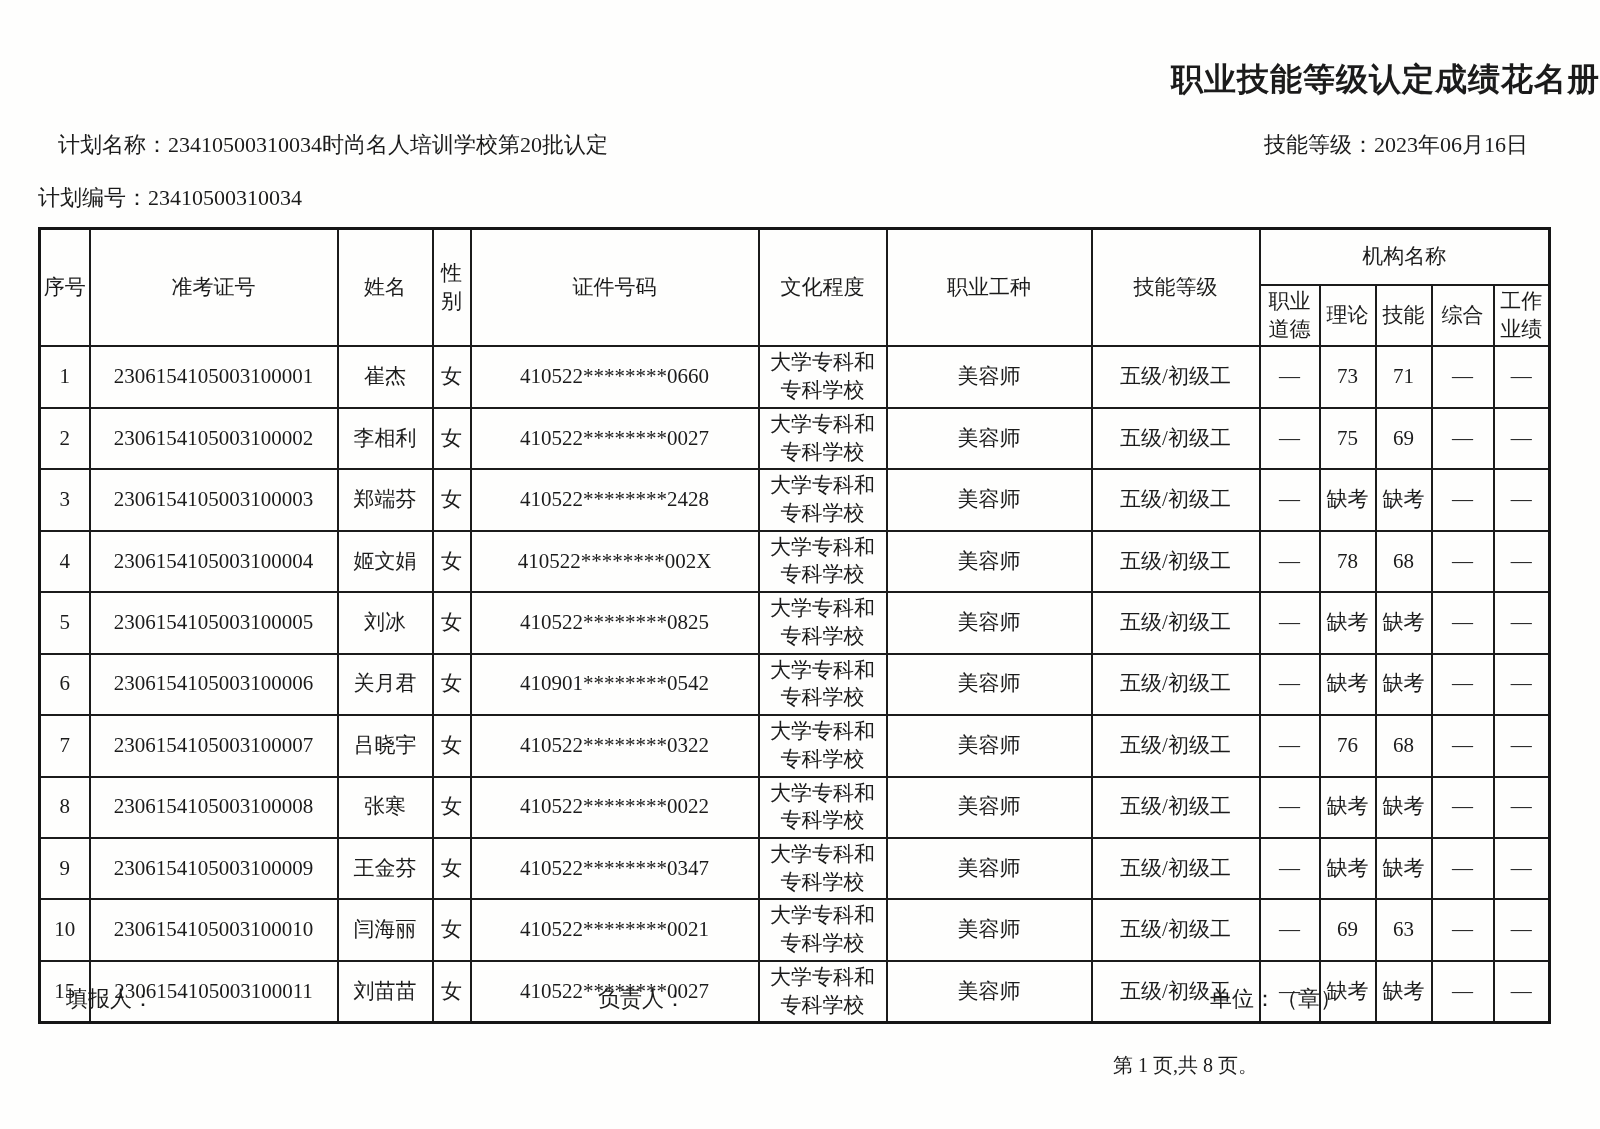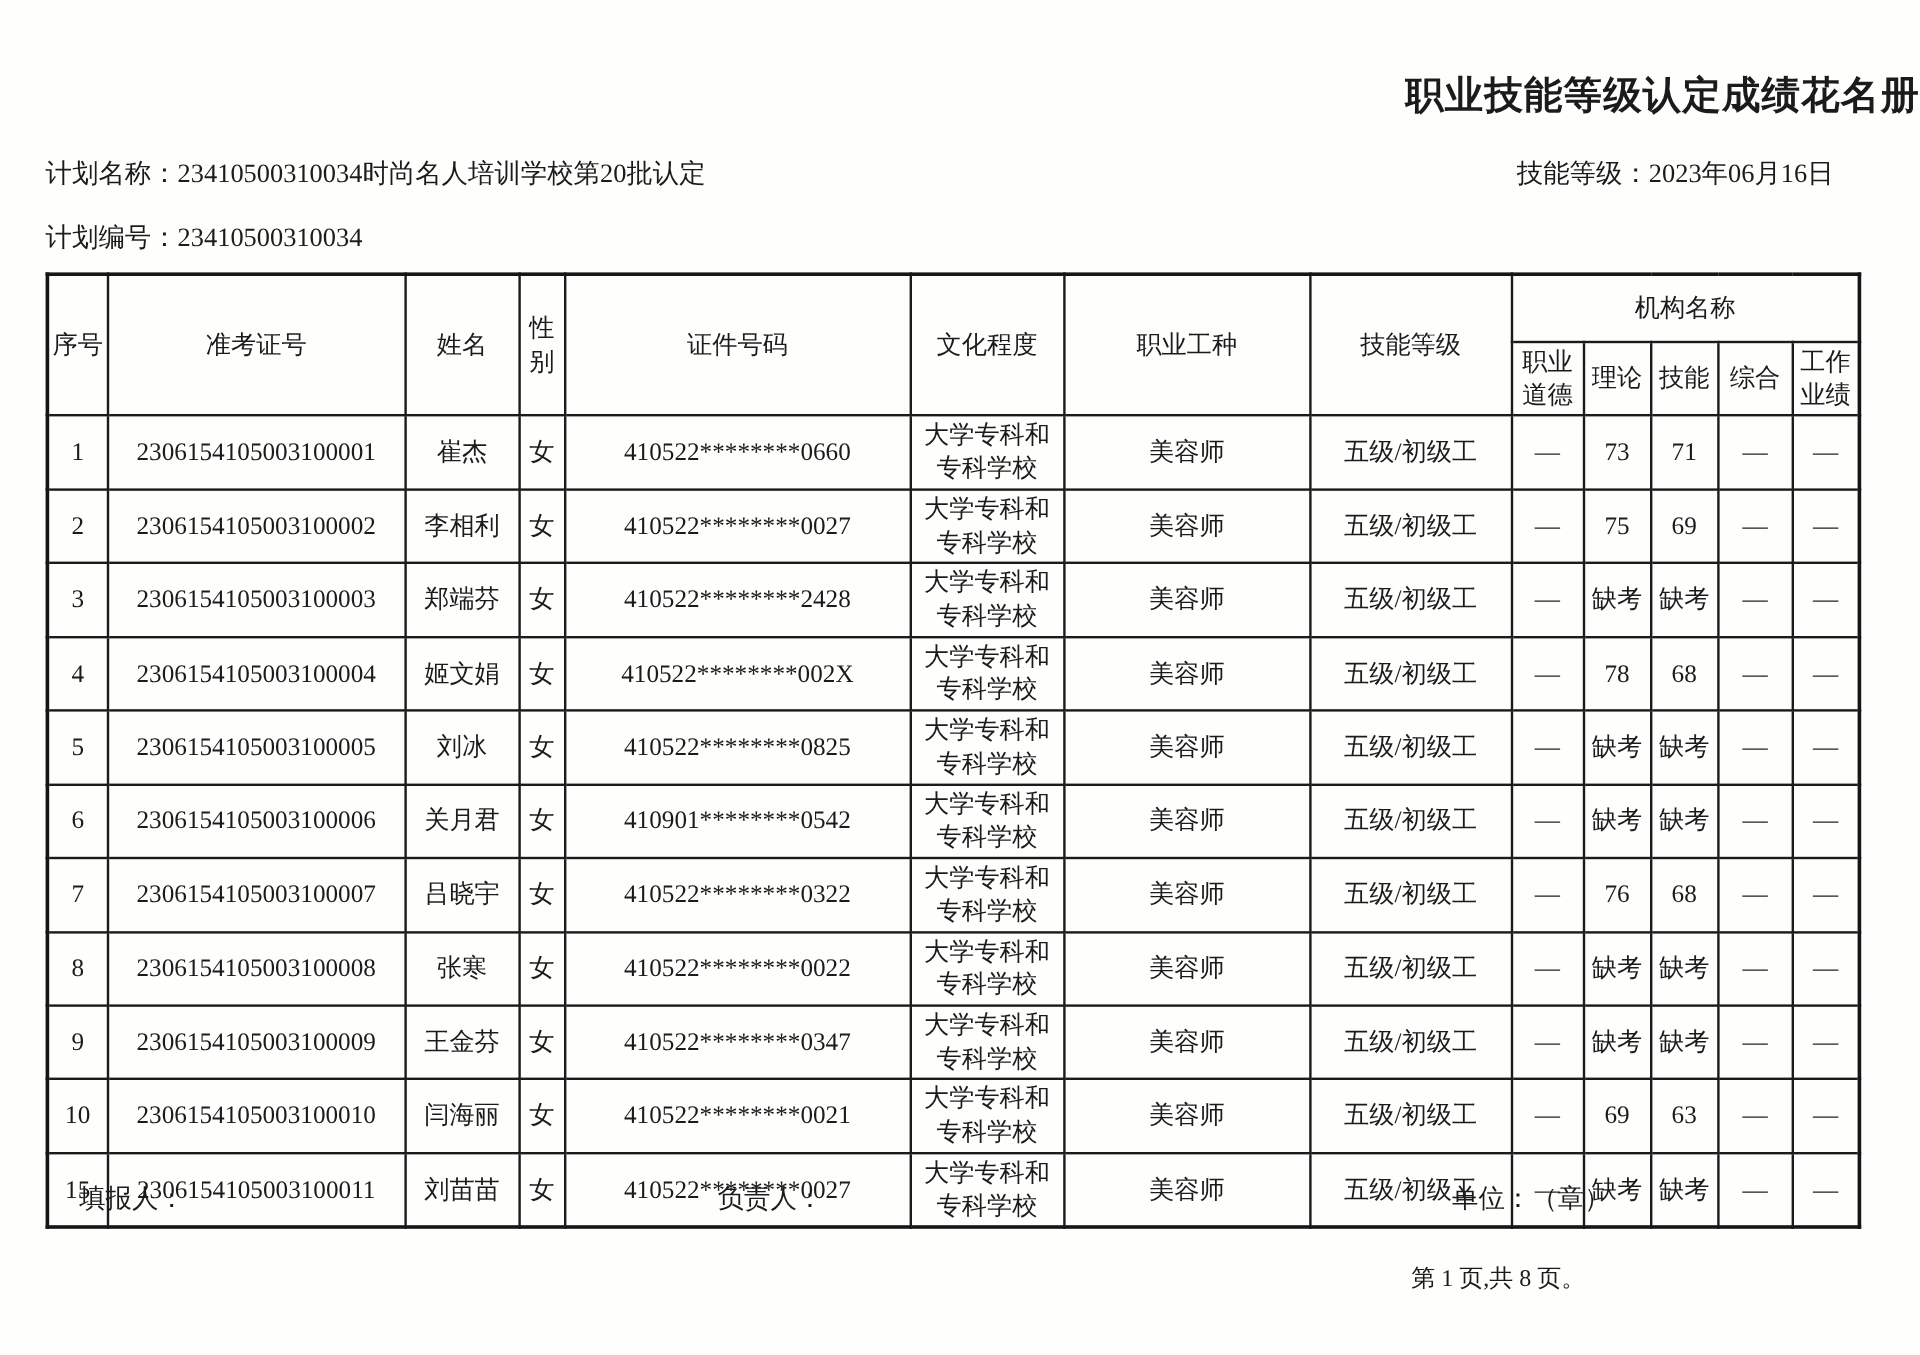--- a/index.html
+++ b/index.html
@@ -13,21 +13,21 @@
   }
   .page-title{
     position:absolute;top:58px;left:0;width:100%;
     text-align:right;font-size:32px;font-weight:700;letter-spacing:1px;
   }
   .meta-line{
     position:absolute;left:38px;right:72px;
     display:flex;justify-content:space-between;
     font-size:22px;white-space:nowrap;
   }
-  .meta-line.first{top:130px;}
+  .meta-line.first{top:130px;margin-left:20px;}
   .meta-line.second{top:183px;gap:12px;}
   .table-wrap{position:absolute;top:227px;left:38px;}
   table.roster{
     border-collapse:collapse;table-layout:fixed;width:1490px;
     border:3px solid #161616;
   }
   .roster th,.roster td{
     border:2px solid #1b1b1b;
     text-align:center;vertical-align:middle;
     font-weight:400;font-size:21px;line-height:1.32;
@@ -48,21 +48,21 @@
   col.c-s2{width:56px;}
   col.c-s3{width:56px;}
   col.c-s4{width:62px;}
   col.c-s5{width:56px;}
   .footer-line{position:absolute;top:984px;left:38px;width:1490px;height:30px;font-size:22px;}
   .footer-line .f-item{position:absolute;top:0;white-space:nowrap;}
   .f-filler{left:16px;padding-left:12px;}
   .f-manager{left:560px;}
   .f-unit{left:1172px;}
   .page-info{
-    position:absolute;top:1052px;left:1176px;
+    position:absolute;top:1052px;left:1113px;
     font-size:20px;white-space:nowrap;
   }
 </style>
 </head>
 <body>
 
 <div class="page-title">职业技能等级认定成绩花名册</div>
 
 <div class="meta-line first">
   <div><span>计划名称：</span><span>23410500310034时尚名人培训学校第20批认定</span></div>

